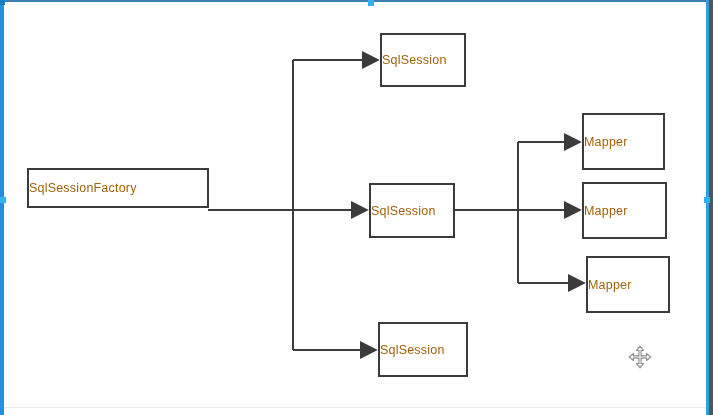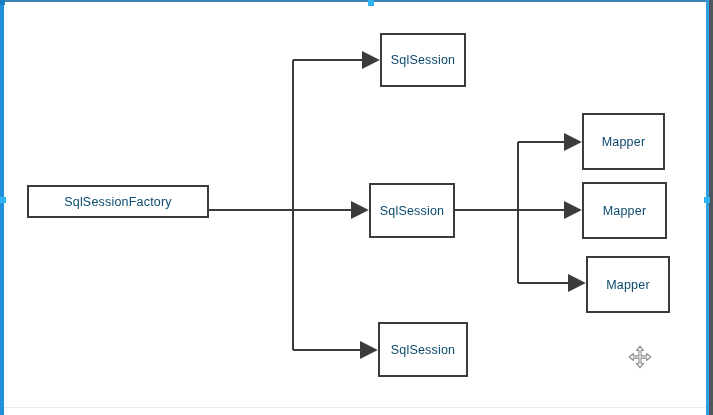--- a/index.html
+++ b/index.html
@@ -19,27 +19,27 @@
     width: 713px; height: 415px;
     z-index: 1;
   }
   .node {
     position: absolute;
     z-index: 2;
     background: #ffffff;
     border: 2px solid #3b3b3b;
     display: flex;
     align-items: center;
-    justify-content: center;
+    justify-content: flex-start;
     font-size: 12.5px;
-    color: #0c4a6e;
+    color: #a16207;
     letter-spacing: 0.2px;
     box-sizing: border-box;
   }
-  #node-factory        { left: 27px;  top: 185px; width: 182px; height: 33px; }
+  #node-factory        { left: 27px;  top: 168px; width: 182px; height: 40px; }
   #node-session-top    { left: 380px; top: 33px;  width: 86px;  height: 54px; }
   #node-session-middle { left: 369px; top: 183px; width: 86px;  height: 55px; }
   #node-session-bottom { left: 378px; top: 322px; width: 90px;  height: 55px; }
   #node-mapper-top     { left: 582px; top: 113px; width: 83px;  height: 57px; }
   #node-mapper-middle  { left: 582px; top: 182px; width: 85px;  height: 57px; }
   #node-mapper-bottom  { left: 586px; top: 256px; width: 84px;  height: 57px; }
 
   
   .sel { position: absolute; z-index: 5; }
   #sel-top    { left: 0; top: 0; width: 713px; height: 2px; background: #3c7fb1; }

